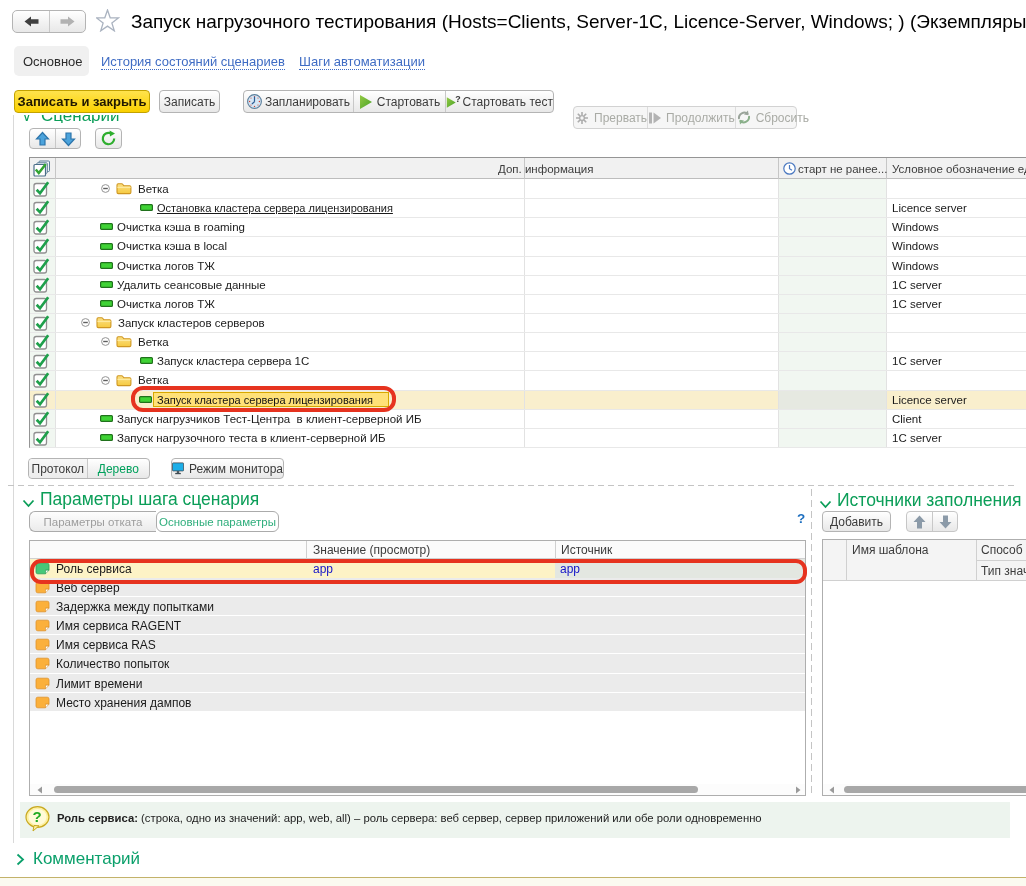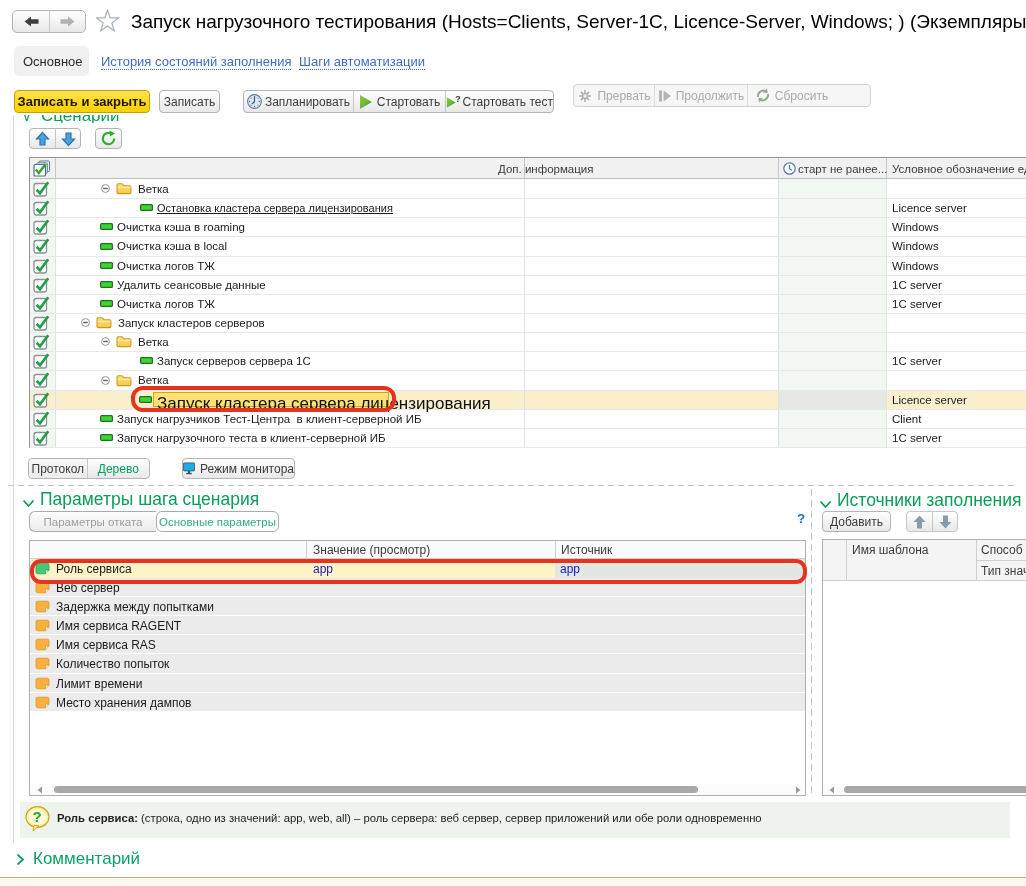--- a/index.html
+++ b/index.html
@@ -26,21 +26,21 @@
         <path d="M14.5 5.5 L8 0.5 L8 3.2 L0.5 3.2 L0.5 7.8 L8 7.8 L8 10.5 Z" fill="#b2b2b2"></path>
       </svg>
     </div>
 </div>
 <svg class="abs" style="left:96px;top:9px" width="24" height="23" viewBox="0 0 24 23">
     <path d="M11.5 1 L14.2 8.78 L22.4 8.95 L15.87 13.92 L18.3 21.8 L11.5 17.1 L4.74 21.8 L7.13 13.92 L0.56 8.95 L8.8 8.78 Z" fill="none" stroke="#aab3c0" stroke-width="1.3"></path>
   </svg>
 <div class="abs txt" style="left:131px;top:11px;font-size:19px;color:#000;">Запуск нагрузочного тестирования (Hosts=Clients, Server-1C, Licence-Server, Windows; ) (Экземпляры</div>
 <div class="abs" style="left:14px;top:46px;width:75px;height:30px;background:#f0f0f0;border-radius:5px;"></div>
 <div class="abs txt" style="left:23px;top:54px;font-size:13px;color:#2b2b2b;">Основное</div>
-<div class="abs txt" style="left:101px;top:54px;font-size:13px;color:#3f6cc4;border-bottom:1px dotted #3f6cc4;">История состояний заполнения</div>
+<div class="abs txt" style="left:101px;top:54px;font-size:13px;color:#3f6cc4;border-bottom:1px dotted #3f6cc4;">История состояний сценариев</div>
 <div class="abs txt" style="left:299px;top:54px;font-size:13px;color:#3f6cc4;border-bottom:1px dotted #3f6cc4;">Шаги автоматизации</div>
 <div class="abs" style="left:14px;top:90px;width:136px;height:23px;border:1px solid #c3a200;border-radius:4px;background:linear-gradient(#ffe34d,#fad000);display:flex;align-items:center;justify-content:center;font-size:13px;font-weight:bold;color:#201800;">Записать и закрыть</div>
 <div class="btn" style="left:159px;top:90px;width:61px;height:23px;">Записать</div>
 <div class="grp" style="left:243px;top:90px;width:311px;height:23px;">
 <div style="width:109px"><svg width="15" height="15" viewBox="0 0 15 15" style="margin-right:3px">
         <circle cx="7.5" cy="7.5" r="6.9" fill="#d6e7f5" stroke="#5c7f9c" stroke-width="1.1"></circle>
         <g fill="#d04030">
           <circle cx="7.5" cy="2.6" r="0.7"></circle>
           <circle cx="7.5" cy="12.4" r="0.7"></circle>
           <circle cx="2.6" cy="7.5" r="0.7"></circle>
@@ -59,21 +59,21 @@
             <stop offset="1" stop-color="#49a228"></stop>
           </linearGradient>
         </defs>
         <path d="M1 1 L13 8 L1 15 Z" fill="url(#gt)"></path>
       </svg>Стартовать</div>
 <div style="width:108px"><svg width="18" height="16" viewBox="0 0 18 16" style="margin-right:2px">
         <path d="M1 2 L12 8.5 L1 15 Z" fill="url(#gt)"></path>
         <text x="11.5" y="8" font-size="11" font-weight="bold" fill="#333">?</text>
       </svg>Стартовать тест</div>
 </div>
-<div class="grp" style="left:573px;top:84px;width:298px;height:23px;background:#f6f6f6;border-color:#d2d2d2">
+<div class="grp" style="left:573px;top:106px;width:224px;height:23px;background:#f6f6f6;border-color:#d2d2d2">
 <div style="width:80px;color:#a9aba5"><svg width="16" height="16" viewBox="0 0 16 16" style="margin-right:4px">
         <g stroke="#adadad" stroke-width="1.6" fill="none">
           <path d="M8 2 V5 M8 11 V14 M2 8 H5 M11 8 H14 M3.8 3.8 L5.9 5.9 M10.1 10.1 L12.2 12.2 M12.2 3.8 L10.1 5.9 M3.8 12.2 L5.9 10.1"></path>
         </g>
         <circle cx="8" cy="8" r="2.4" fill="none" stroke="#adadad" stroke-width="1.4"></circle>
       </svg>Прервать</div>
 <div style="width:93px;color:#a9aba5;border-color:#dcdcdc"><svg width="14" height="14" viewBox="0 0 14 14" style="margin-right:4px">
         <rect x="1" y="1.5" width="3" height="11" fill="#b3b3b3"></rect>
         <path d="M5.5 1.5 L13 7 L5.5 12.5 Z" fill="#b3b3b3"></path>
       </svg>Продолжить</div>
@@ -258,21 +258,21 @@
     <path d="M1.4 6.4 L14.5 6.4" stroke="#fdeaa0" stroke-width="1.3"></path>
   </svg>
 <div class="abs txt" style="left:138px;top:336px;font-size:11.5px;color:#1a1a1a;">Ветка</div>
 <svg class="abs" style="left:33px;top:352px" width="17" height="17" viewBox="0 0 17 17">
     <rect x="1" y="3.5" width="12.5" height="12.5" rx="2.2" fill="#fff" stroke="#909090" stroke-width="1.3"></rect>
     <path d="M3.6 9.8 L7 13.2 L15.2 2.2" stroke="#1ea04b" stroke-width="2.7" fill="none"></path>
   </svg>
 <svg class="abs" style="left:140px;top:357px" width="13" height="7" viewBox="0 0 13 7">
     <rect x="0.6" y="0.6" width="11.8" height="5.8" rx="1" fill="#3fd335" stroke="#20711c" stroke-width="1.2"></rect>
   </svg>
-<div class="abs txt" style="left:157px;top:355px;font-size:11.5px;color:#1a1a1a;">Запуск серверов сервера 1С</div>
+<div class="abs txt" style="left:157px;top:355px;font-size:11.5px;color:#1a1a1a;">Запуск кластера сервера 1С</div>
 <div class="abs txt" style="left:892px;top:355px;font-size:11.5px;color:#1a1a1a;">1C server</div>
 <svg class="abs" style="left:33px;top:371px" width="17" height="17" viewBox="0 0 17 17">
     <rect x="1" y="3.5" width="12.5" height="12.5" rx="2.2" fill="#fff" stroke="#909090" stroke-width="1.3"></rect>
     <path d="M3.6 9.8 L7 13.2 L15.2 2.2" stroke="#1ea04b" stroke-width="2.7" fill="none"></path>
   </svg>
 <svg class="abs" style="left:101px;top:376px" width="9" height="9" viewBox="0 0 9 9">
     <circle cx="4.5" cy="4.5" r="3.9" fill="#fff" stroke="#949494" stroke-width="1"></circle>
     <path d="M2.2 4.5 H6.8" stroke="#5f5f5f" stroke-width="1.4"></path>
   </svg>
 <svg class="abs" style="left:116px;top:373px" width="16" height="14" viewBox="0 0 16 14">
@@ -287,21 +287,21 @@
   </svg>
 <div class="abs txt" style="left:138px;top:374px;font-size:11.5px;color:#1a1a1a;">Ветка</div>
 <svg class="abs" style="left:33px;top:391px" width="17" height="17" viewBox="0 0 17 17">
     <rect x="1" y="3.5" width="12.5" height="12.5" rx="2.2" fill="#fff" stroke="#909090" stroke-width="1.3"></rect>
     <path d="M3.6 9.8 L7 13.2 L15.2 2.2" stroke="#1ea04b" stroke-width="2.7" fill="none"></path>
   </svg>
 <div class="abs" style="left:153px;top:392px;width:236px;height:15px;background:#ffe178;border:1px solid #d8a800;"></div>
 <svg class="abs" style="left:139px;top:396px" width="13" height="7" viewBox="0 0 13 7">
     <rect x="0.6" y="0.6" width="11.8" height="5.8" rx="1" fill="#3fd335" stroke="#20711c" stroke-width="1.2"></rect>
   </svg>
-<div class="abs txt" style="left:157px;top:394px;font-size:17px;color:#111;">Запуск кластера сервера лицензирования</div>
+<div class="abs txt" style="left:157px;top:394px;font-size:11px;color:#111;">Запуск кластера сервера лицензирования</div>
 <div class="abs txt" style="left:892px;top:394px;font-size:11.5px;color:#1a1a1a;">Licence server</div>
 <svg class="abs" style="left:33px;top:410px" width="17" height="17" viewBox="0 0 17 17">
     <rect x="1" y="3.5" width="12.5" height="12.5" rx="2.2" fill="#fff" stroke="#909090" stroke-width="1.3"></rect>
     <path d="M3.6 9.8 L7 13.2 L15.2 2.2" stroke="#1ea04b" stroke-width="2.7" fill="none"></path>
   </svg>
 <svg class="abs" style="left:100px;top:415px" width="13" height="7" viewBox="0 0 13 7">
     <rect x="0.6" y="0.6" width="11.8" height="5.8" rx="1" fill="#3fd335" stroke="#20711c" stroke-width="1.2"></rect>
   </svg>
 <div class="abs txt" style="left:117px;top:413px;font-size:11.5px;color:#1a1a1a;">Запуск нагрузчиков Тест-Центра&nbsp; в клиент-серверной ИБ</div>
 <div class="abs txt" style="left:892px;top:413px;font-size:11.5px;color:#1a1a1a;">Client</div>
@@ -312,21 +312,21 @@
 <svg class="abs" style="left:100px;top:434px" width="13" height="7" viewBox="0 0 13 7">
     <rect x="0.6" y="0.6" width="11.8" height="5.8" rx="1" fill="#3fd335" stroke="#20711c" stroke-width="1.2"></rect>
   </svg>
 <div class="abs txt" style="left:117px;top:432px;font-size:11.5px;color:#1a1a1a;">Запуск нагрузочного теста в клиент-серверной ИБ</div>
 <div class="abs txt" style="left:892px;top:432px;font-size:11.5px;color:#1a1a1a;">1C server</div>
 <div class="abs" style="left:131px;top:386px;width:265px;height:26px;border:4.4px solid #e6331f;border-radius:12px;"></div>
 <div class="grp" style="left:28px;top:458px;width:122px;height:21px;">
 <div style="width:60px;background:linear-gradient(#f6f6f6,#ececec);border-radius:4px 0 0 4px;">Протокол</div>
     <div style="width:65px;color:#00a05c;">Дерево</div>
   </div>
-<div class="btn" style="left:171px;top:458px;width:113px;height:21px;margin-left:11px;"><svg width="15" height="15" viewBox="0 0 15 15" style="margin-right:5px">
+<div class="btn" style="left:171px;top:458px;width:113px;height:21px;"><svg width="15" height="15" viewBox="0 0 15 15" style="margin-right:5px">
       <rect x="0.5" y="0.5" width="14" height="10" rx="1" fill="#1caee8" stroke="#3e4a52" stroke-width="1"></rect>
       <rect x="6" y="10.8" width="3" height="2.2" fill="#3e4a52"></rect>
       <rect x="4" y="13" width="7" height="1.6" fill="#3e4a52"></rect>
     </svg>Режим монитора</div>
 <div class="seph" style="left:8px;top:485px;width:1010px;"></div>
 <div class="sepv" style="left:811px;top:489px;height:307px;"></div>
 <div class="abs" style="left:22px;top:494px;"><svg width="13" height="9" viewBox="0 0 13 9">
       <path d="M1.5 1.5 L6.5 7 L11.5 1.5" fill="none" stroke="#0b9e58" stroke-width="1.8"></path>
     </svg></div>
 <div class="abs txt" style="left:40px;top:489px;font-size:17.5px;color:#0b9e58;">Параметры шага сценария</div>

